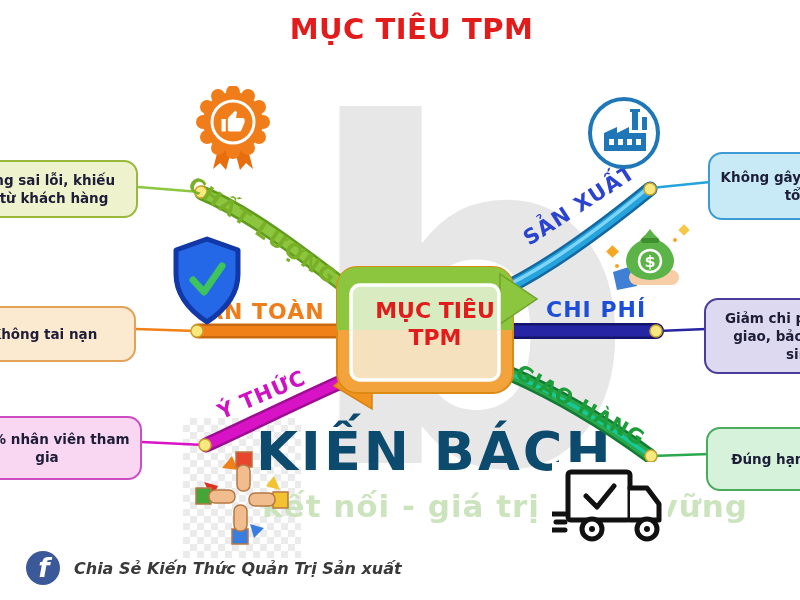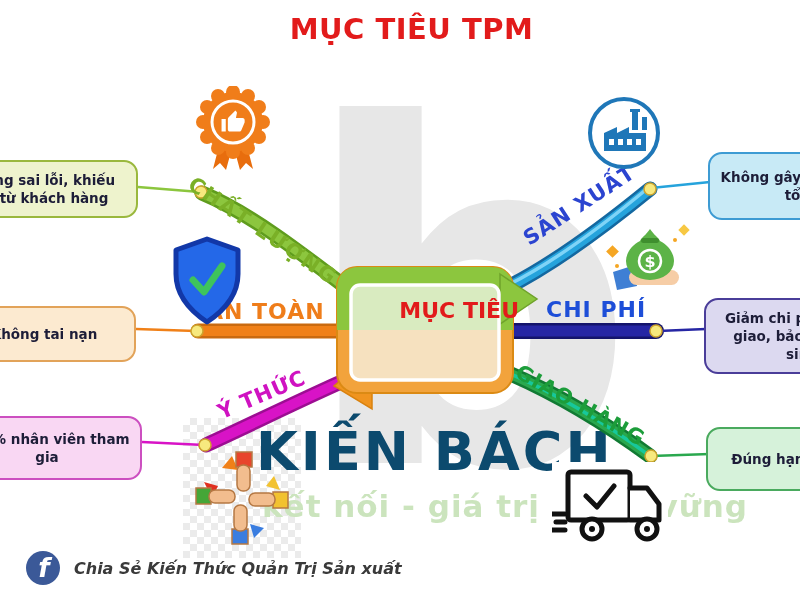--- a/index.html
+++ b/index.html
@@ -25,21 +25,21 @@
   
   .blabel{position:absolute;font-weight:bold;white-space:nowrap;z-index:2;transform-origin:left top;}
   .lb-quality{left:197px;top:172px;font-size:21px;color:#7ab027;letter-spacing:2px;transform:rotate(34deg);}
   .lb-safety{left:206px;top:299px;font-size:22px;color:#ef7d1a;letter-spacing:1px;}
   .lb-awareness{left:214px;top:402px;font-size:21px;color:#cf12c1;letter-spacing:1px;transform:rotate(-23deg);}
   .lb-production{left:519px;top:230px;font-size:21px;color:#2b44d0;letter-spacing:1px;transform:rotate(-33deg);}
   .lb-cost{left:546px;top:297px;font-size:22px;color:#1d4ed8;letter-spacing:1px;}
   .lb-delivery{left:523px;top:360px;font-size:21px;color:#1c9d3a;letter-spacing:1px;transform:rotate(29deg);}
 
   
-  .center-text{position:absolute;left:351px;top:297px;width:168px;text-align:right;z-index:4;
+  .center-text{position:absolute;left:351px;top:297px;width:168px;text-align:center;z-index:4;
         color:#e21b1b;font-weight:bold;font-size:22px;line-height:27px;}
 
   
   .callout{position:absolute;border-radius:14px;border:2.5px solid;display:flex;align-items:center;
         justify-content:center;text-align:center;font-weight:bold;font-size:13.5px;color:#1d1d38;
         padding:5px 10px;box-sizing:border-box;line-height:1.35;z-index:3;}
   .cb-quality{left:-58px;top:160px;width:196px;height:58px;background:#eef3cd;border-color:#9ab83d;}
   .cb-safety{left:-48px;top:306px;width:184px;height:56px;background:#fcead0;border-color:#e2a359;}
   .cb-awareness{left:-48px;top:416px;width:190px;height:64px;background:#f9d7f3;border-color:#cc4fc0;}
   .cb-production{left:708px;top:152px;width:215px;height:68px;background:#c8eaf6;border-color:#3d9bd3;}
@@ -121,20 +121,21 @@
       <path d="M337,330 v-40 q0,-23 23,-23 h130 q23,0 23,23 v40 z" fill="#8cc63e"></path>
       <polygon points="500,274 537,299 500,324" fill="#8cc63e" stroke="#6fa32b" stroke-width="1.5"></polygon>
       <rect x="351" y="285" width="148" height="95" rx="9" fill="rgba(247,249,243,0.72)" stroke="#ffffff" stroke-width="3.5"></rect>
     </g>
   </svg>
 
   <div class="page-title">MỤC TIÊU TPM</div>
 
   <div class="center-text">
     <div>MỤC TIÊU</div>
+    <div>TPM</div>
   </div>
 
   <div class="blabel lb-quality">CHẤT LƯỢNG</div>
   <div class="blabel lb-safety">AN TOÀN</div>
   <div class="blabel lb-awareness">Ý THỨC</div>
   <div class="blabel lb-production">SẢN XUẤT</div>
   <div class="blabel lb-cost">CHI PHÍ</div>
   <div class="blabel lb-delivery">GIAO HÀNG</div>
 
   <div class="callout cb-quality">Không sai lỗi, khiếu nại từ khách hàng</div>

